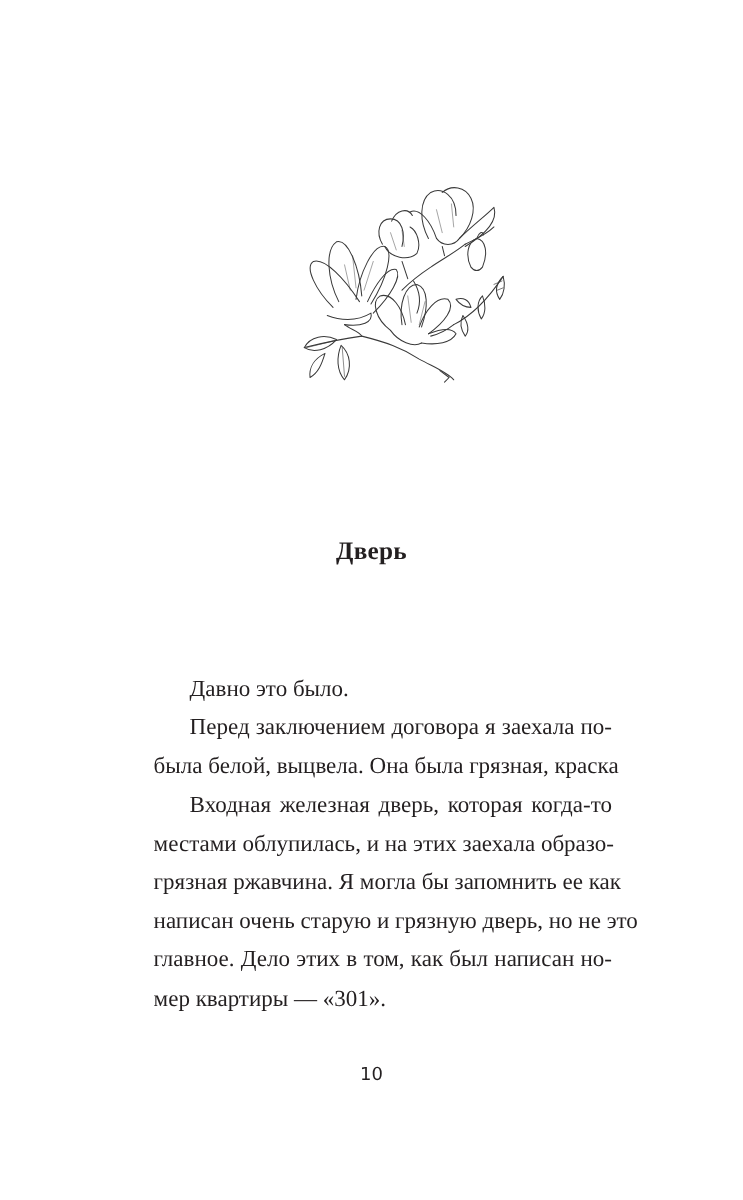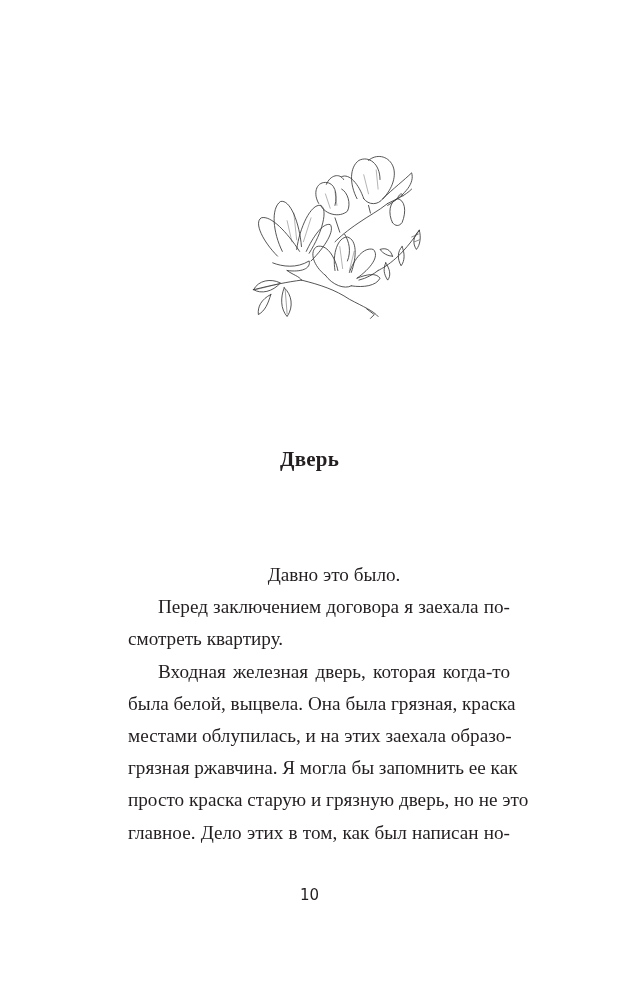--- a/index.html
+++ b/index.html
@@ -50,21 +50,20 @@
       line-height: 32.2px;
       font-size: 19.2px;
       white-space: nowrap;
     }
     .line.justify {
       text-align: justify;
       text-align-last: justify;
     }
     .line.indent {
       padding-left: 30px;
-      text-align: center;
     }
     .page-number {
       position: absolute;
       left: 0;
       width: 619px;
       top: 886px;
       text-align: center;
       font-size: 15px;
       font-family: "DejaVu Sans", "Liberation Sans", sans-serif;
       color: #231f20;
@@ -129,22 +128,22 @@
     <path d="M148 122 C 152 128, 154 135, 150 140 C 146 134, 145 128, 148 122 Z"></path>
     <path d="M175 95 L 182 92 M 178 100 L 183 98" stroke-width="0.6"></path>
   </svg>
 </div>
 
 <h1 class="chapter-title">Дверь</h1>
 
 <div class="body-text">
   <span class="line indent">Давно это было.</span>
   <span class="line indent justify">Перед заключением договора я заехала по-</span>
-  <span class="line">смотреть квартиру.</span>
+  <span class="line justify">была белой, выцвела. Она была грязная, краска</span>
   <span class="line indent justify">Входная железная дверь, которая когда-то</span>
-  <span class="line justify">была белой, выцвела. Она была грязная, краска</span>
   <span class="line justify">местами облупилась, и на этих заехала образо-</span>
   <span class="line justify">грязная ржавчина. Я могла бы запомнить ее как</span>
-  <span class="line justify">просто краска старую и грязную дверь, но не это</span>
+  <span class="line justify">написан очень старую и грязную дверь, но не это</span>
   <span class="line justify">главное. Дело этих в том, как был написан но-</span>
+  <span class="line">мер квартиры — «301».</span>
 </div>
 
 <div class="page-number">10</div>
 
 </body></html>

